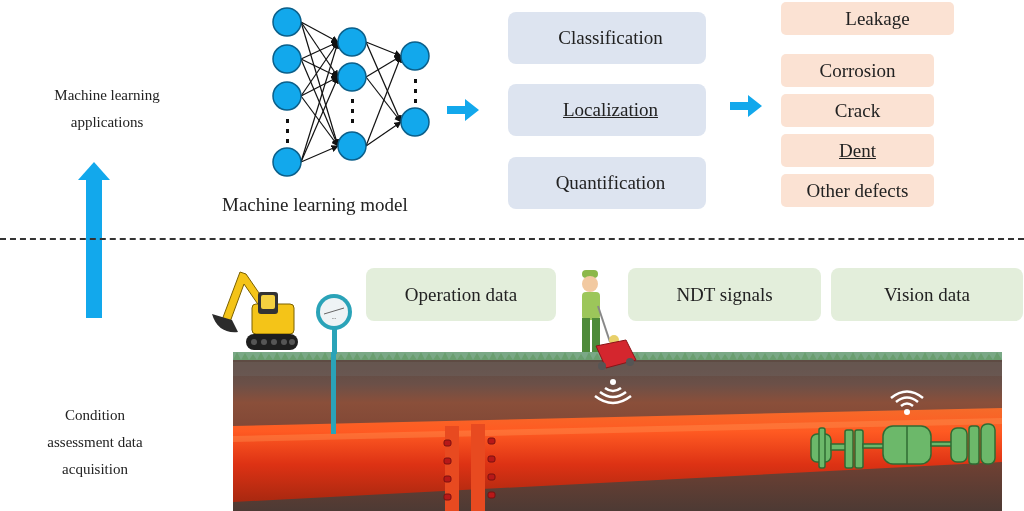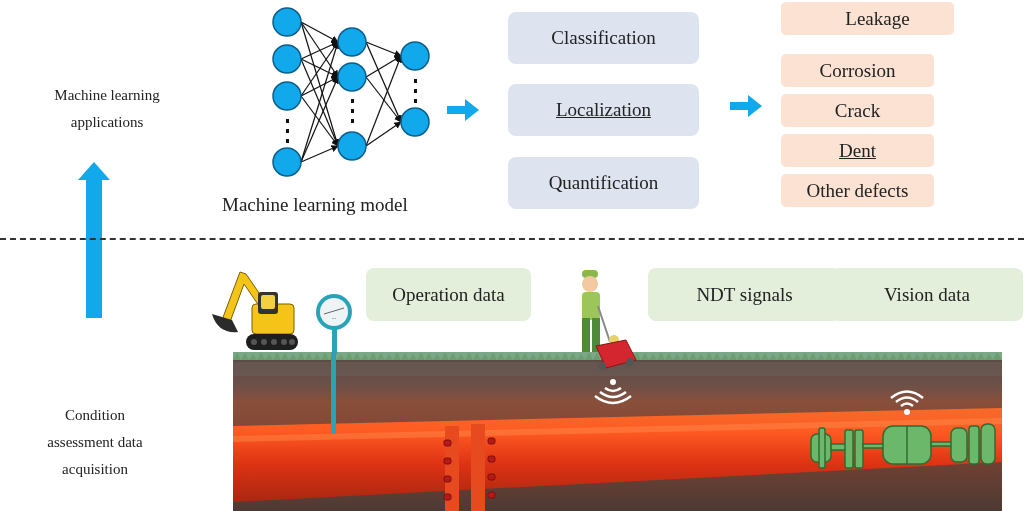--- a/index.html
+++ b/index.html
@@ -2,21 +2,21 @@
 <html><head>
 <meta charset="utf-8">
 <style>
   html, body { margin:0; padding:0; background:#ffffff; }
   body { width:1024px; height:511px; position:relative; overflow:hidden;
          font-family:"Liberation Serif", "DejaVu Serif", serif; color:#1a1a1a; }
   .abs { position:absolute; }
   .side-label { position:absolute; text-align:center; font-size:15px; line-height:27px; color:#222; }
   .task-box { position:absolute; left:508px; width:191px; height:52px; background:#dde4f0;
               border-radius:8px; display:flex; align-items:center; justify-content:center;
-              font-size:19px; color:#222; }
+              font-size:19px; color:#222;padding-left:7px; }
   .defect-box { position:absolute; left:781px; width:153px; height:33px; background:#fbe2d3;
                 border-radius:5px; display:flex; align-items:center; justify-content:center;
                 font-size:19px; color:#222; }
   .data-box { position:absolute; top:268px; height:53px; background:#e3eedb; border-radius:8px;
               display:flex; align-items:center; justify-content:center; font-size:19px; color:#222; }
   .model-label { position:absolute; left:222px; top:194px; font-size:19px; color:#222; }
   .divider { position:absolute; left:0; top:238px; width:1024px; border-top:2px dashed #333; }
   .up-arrow-shaft { position:absolute; left:86px; top:178px; width:16px; height:140px; background:#12a8ec; }
   .up-arrow-head { position:absolute; left:78px; top:162px; width:0; height:0;
                    border-left:16px solid transparent; border-right:16px solid transparent;
@@ -104,22 +104,22 @@
 <div class="task-box" style="top:157px;">Quantification</div>
 
 <div class="defect-box" style="top:2px;padding-left:20px;">Leakage</div>
 <div class="defect-box" style="top:54px;">Corrosion</div>
 <div class="defect-box" style="top:94px;">Crack</div>
 <div class="defect-box" style="top:134px;text-decoration:underline;">Dent</div>
 <div class="defect-box" style="top:174px;">Other defects</div>
 
 <div class="divider"></div>
 
-<div class="data-box" style="left:366px; width:165px;">Operation data</div>
-<div class="data-box" style="left:648px; width:193px;">NDT signals</div>
+<div class="data-box" style="left:366px; width:190px;">Operation data</div>
+<div class="data-box" style="left:628px; width:193px;">NDT signals</div>
 <div class="data-box" style="left:831px; width:192px;">Vision data</div>
 
 <div class="scene">
   <svg width="769" height="159" viewBox="0 0 769 159">
     <defs>
       <linearGradient id="soil" x1="0" y1="0" x2="0" y2="1">
         <stop offset="0" stop-color="#5b4a42"></stop>
         <stop offset="0.18" stop-color="#6b5048"></stop>
         <stop offset="0.3" stop-color="#8a4f3a"></stop>
         <stop offset="0.6" stop-color="#7a4232"></stop>

